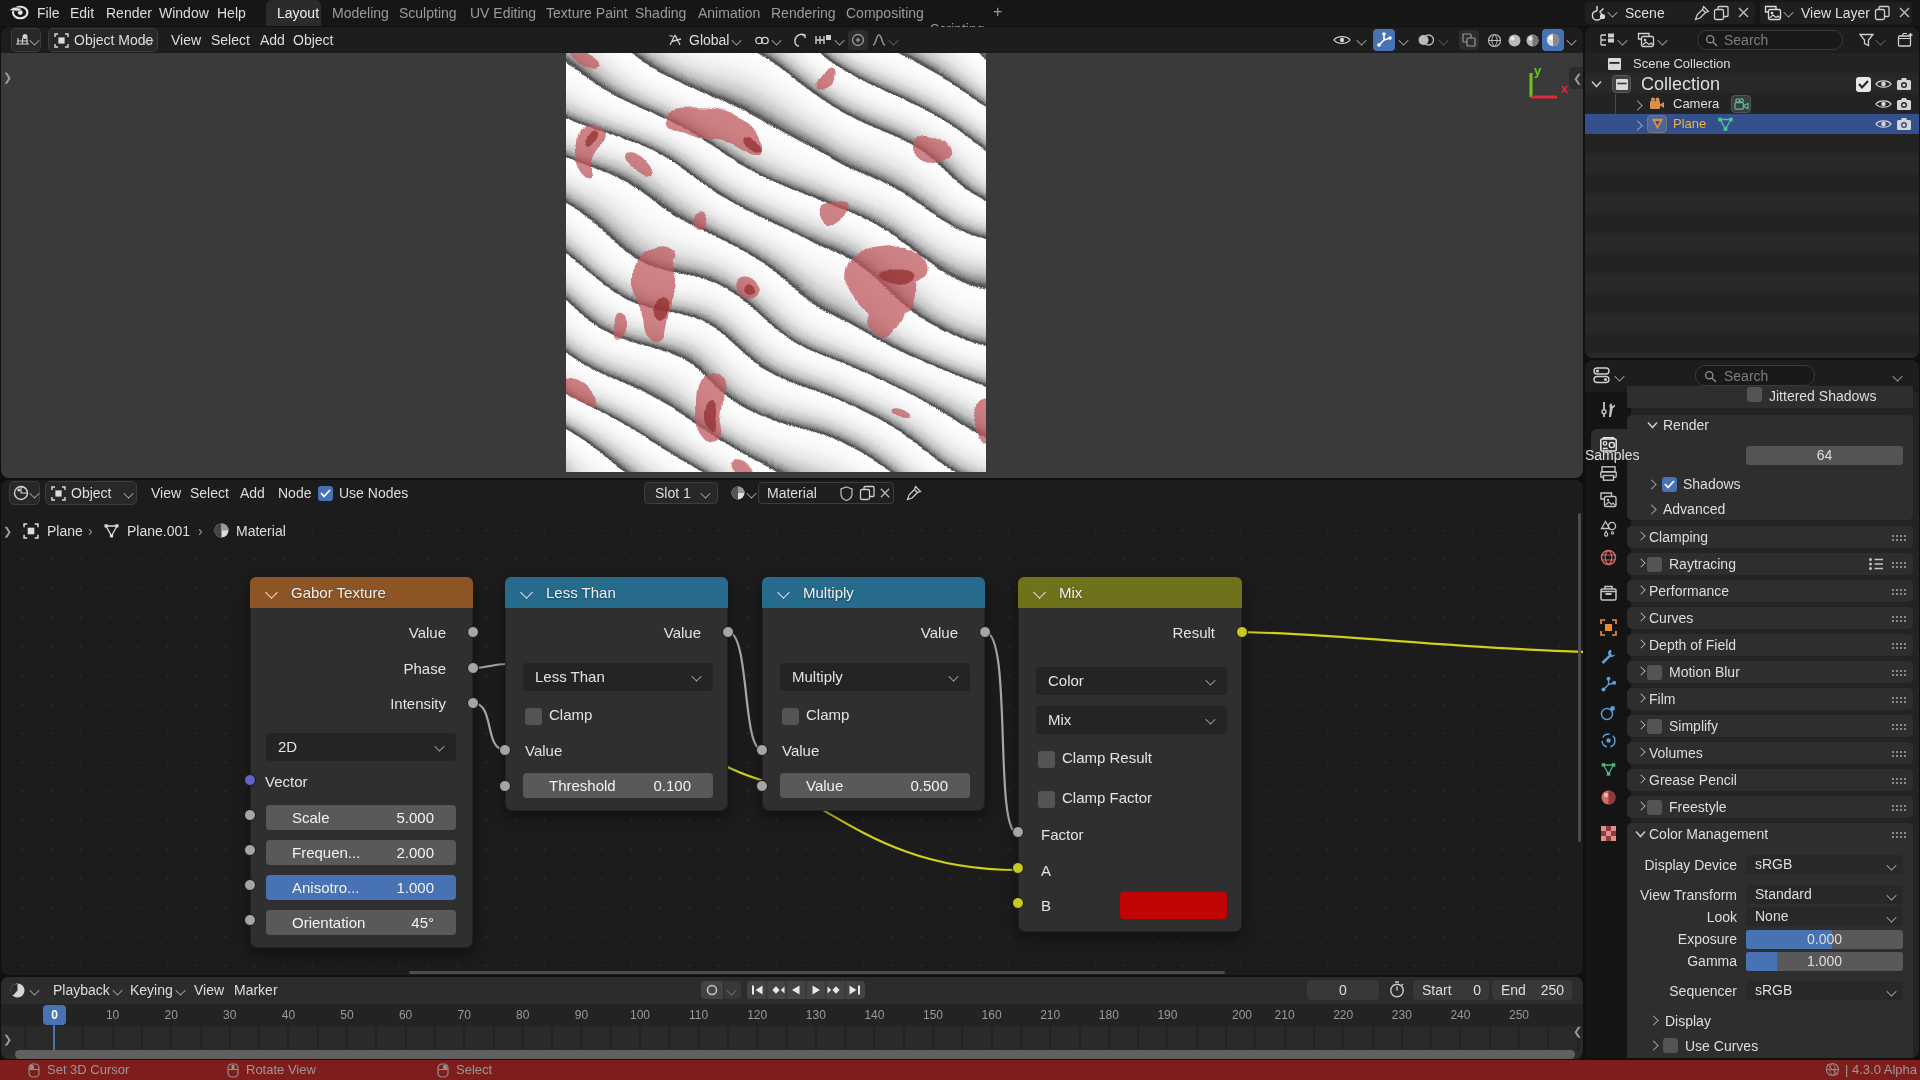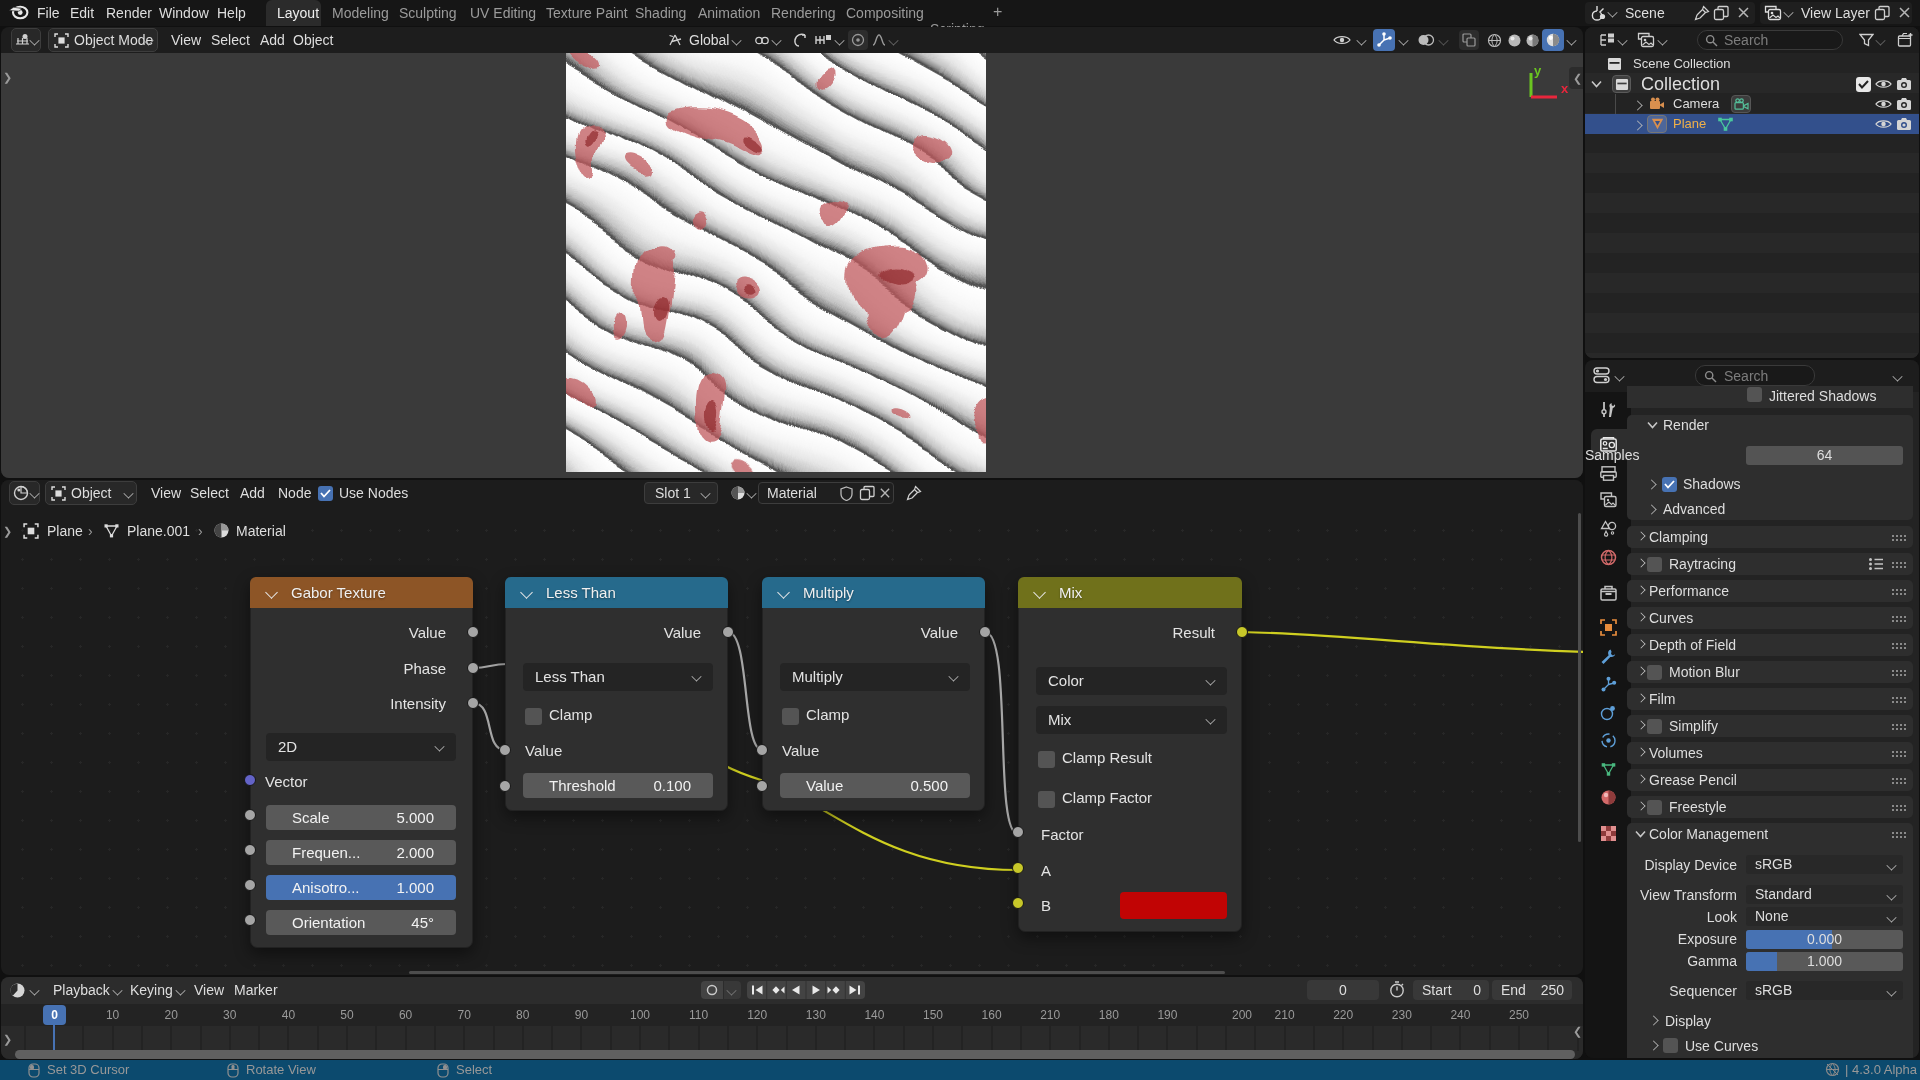--- a/index.html
+++ b/index.html
@@ -6,21 +6,21 @@
 .abs{position:absolute}
 body{position:relative}
 
 #topbar{left:0;top:0;width:1920px;height:26px;background:#161616}
 #vp{left:1px;top:27px;width:1582px;height:451px;background:#1d1d1d;border-radius:8px;overflow:hidden}
 #vpcanvas{left:0;top:26px;width:1582px;height:425px;background:#3a3a3a}
 #outliner{left:1585px;top:27px;width:334px;height:331px;background:#242424;border-radius:8px;overflow:hidden}
 #props{left:1585px;top:360px;width:334px;height:698px;background:#161616;border-radius:8px;overflow:hidden}
 #nodeed{left:1px;top:480px;width:1582px;height:495px;background:#1c1c1c;border-radius:8px;overflow:hidden}
 #timeline{left:1px;top:977px;width:1582px;height:82px;background:#1d1d1d;border-radius:8px;overflow:hidden}
-#statusbar{left:0;top:1060px;width:1920px;height:20px;background:#0c4a6e}
+#statusbar{left:0;top:1060px;width:1920px;height:20px;background:#7f1d1d}
 
 .t{position:absolute;white-space:nowrap;color:#dedede;font-size:14px;line-height:20px}
 .dim{color:#9b9b9b}
 .hdrbtn{position:absolute;height:24px;background:#282828;border:1px solid #3d3d3d;border-radius:5px;color:#e3e3e3;font-size:14px;line-height:22px}
 .chev{display:inline-block;width:9px;height:9px;border-right:1.6px solid #bdbdbd;border-bottom:1.6px solid #bdbdbd;transform:rotate(45deg) scale(.8)}
 .pbar{position:absolute;left:42px;width:286px;height:22px;background:#2e2e2e;border-radius:5px}
 .pchev{position:absolute;left:52px;width:8px;height:8px;border-right:1.6px solid #c7c7c7;border-bottom:1.6px solid #c7c7c7;transform:rotate(-45deg) scale(.8)}
 .pchk{position:absolute;left:62px;width:15px;height:15px;background:#545454;border-radius:3px}
 .dots{position:absolute;left:306px;width:16px;height:8px;background-image:radial-gradient(#8a8a8a 1px,transparent 1.2px);background-size:4px 4px}
 .drop{position:absolute;left:161px;width:157px;height:19px;background:#282828;border-radius:3px}

